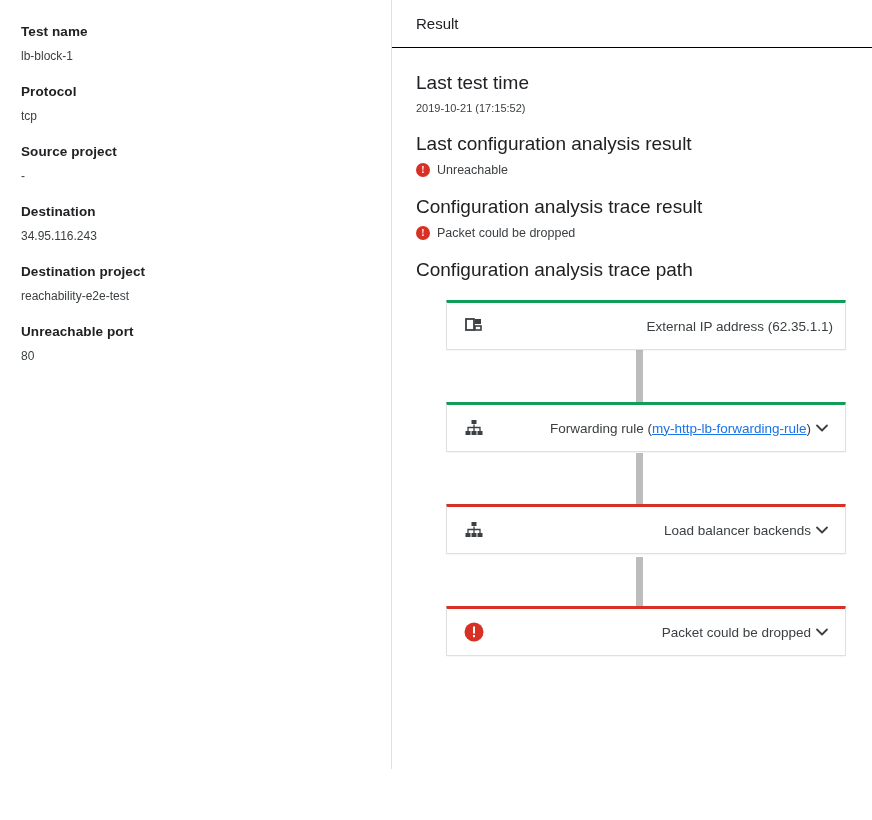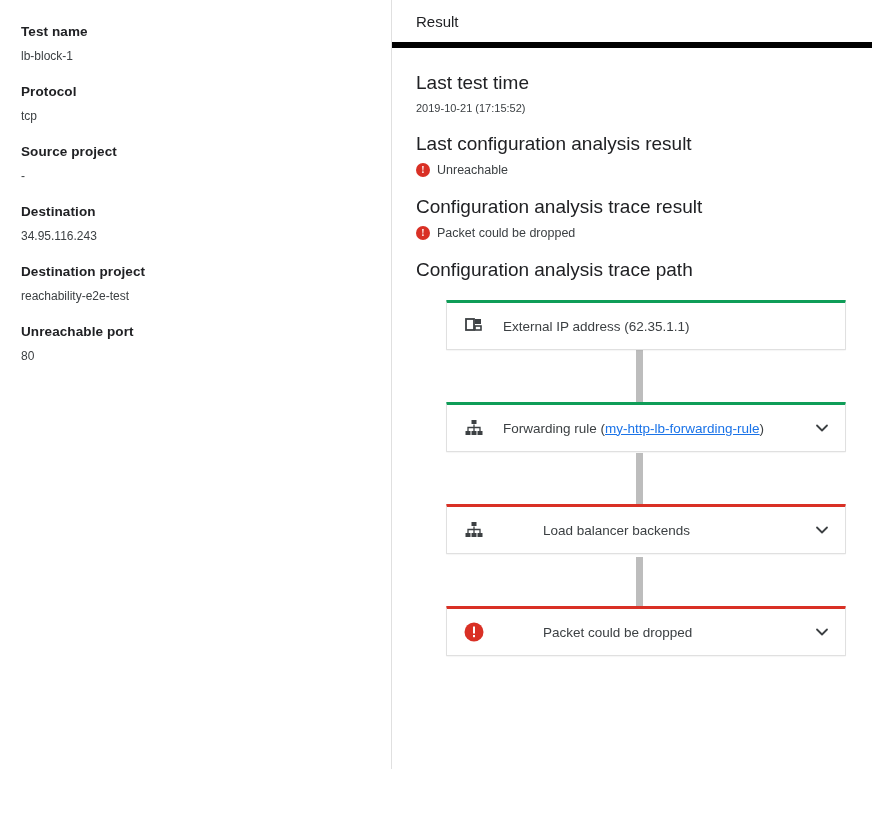--- a/index.html
+++ b/index.html
@@ -59,21 +59,21 @@
     margin-bottom: 10px;
     letter-spacing: 0.1px;
   }
   .detail-value {
     font-size: 12px;
     color: #3c4043;
   }
   
   .result-header {
     height: 48px;
-    border-bottom: 6px solid #000000;
+    border-bottom: 1px solid #000000;
     display: flex;
     align-items: center;
     padding-left: 24px;
     box-sizing: border-box;
   }
   .result-header .rh-title {
     font-size: 15px;
     color: #202124;
   }
   .result-body {
@@ -112,20 +112,21 @@
   .status-text {
     font-size: 12.5px;
     color: #3c4043;
   }
   
   .trace {
     position: relative;
     margin-top: 18px;
     margin-left: 30px;
     width: 400px;
+    text-align: right;
   }
   .connector {
     position: absolute;
     left: 190px;
     width: 7px;
     background: #bdbdbd;
   }
   .node {
     position: relative;
     height: 50px;
@@ -134,21 +135,21 @@
     border-radius: 1px;
     background: #fff;
     display: flex;
     align-items: center;
     box-sizing: border-box;
     padding: 0 12px 0 16px;
     z-index: 2;
     box-shadow: 0 1px 1px rgba(0,0,0,0.04);
   }
   .node.green { border-top-color: #0f9d58; }
-  .node.red { border-top-color: #d93025; gap: 40px; }
+  .node.red { border-top-color: #d93025; }
   .node-icon {
     width: 22px;
     height: 22px;
     flex: 0 0 auto;
     margin-right: 18px;
     display: flex;
     align-items: center;
     justify-content: center;
   }
   .node-text {

